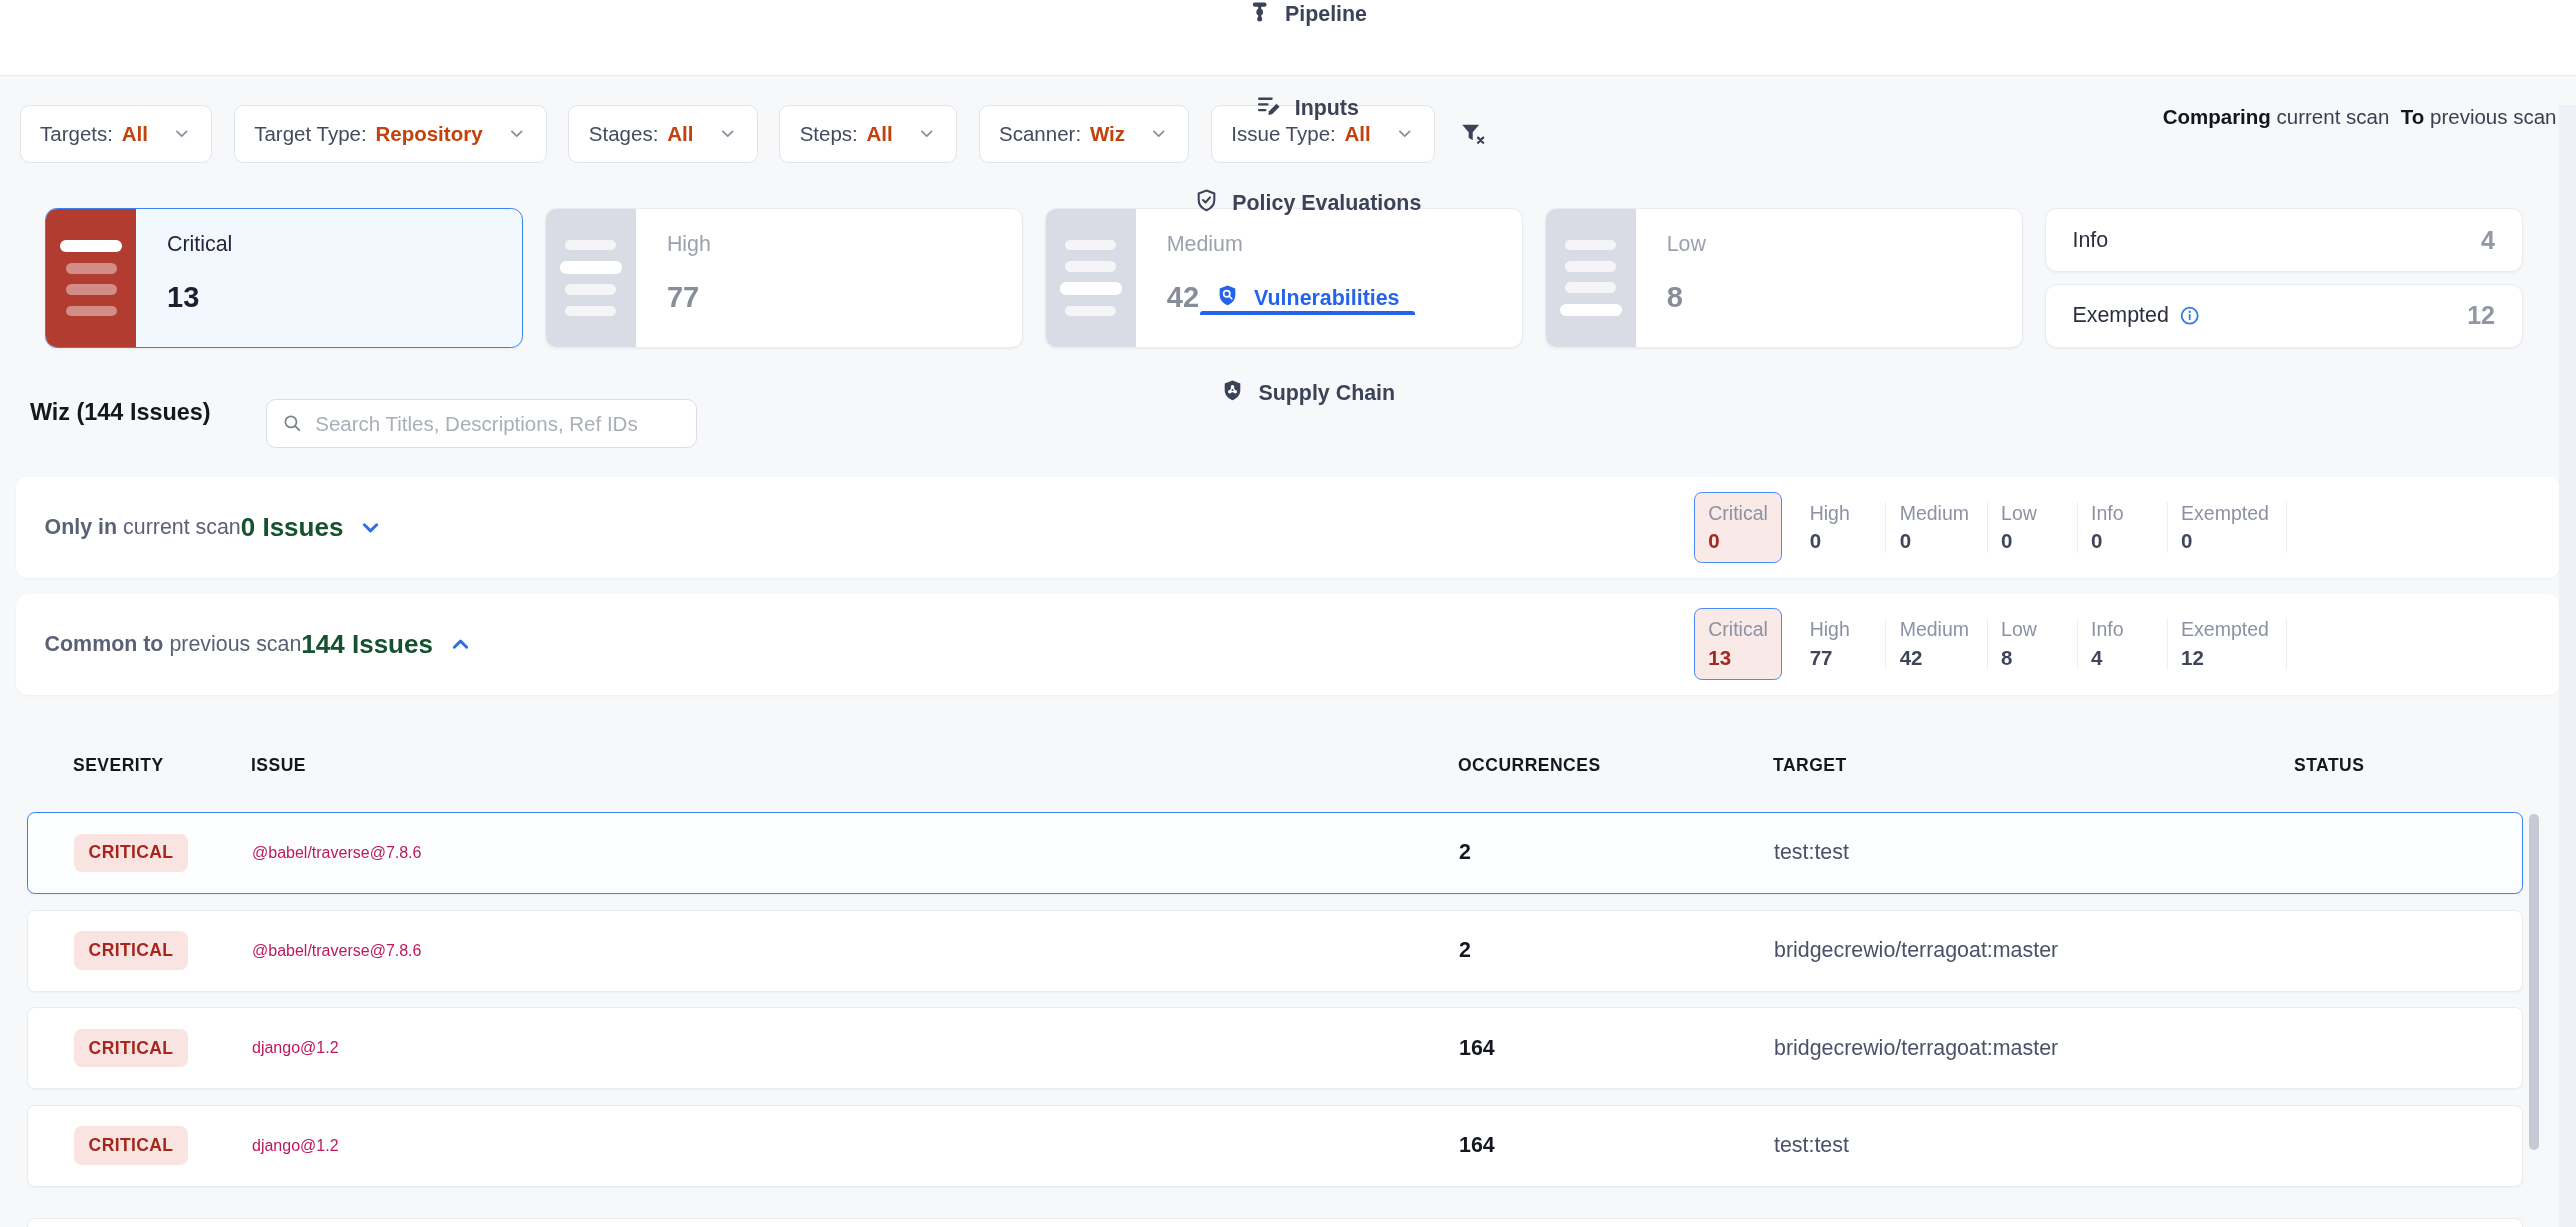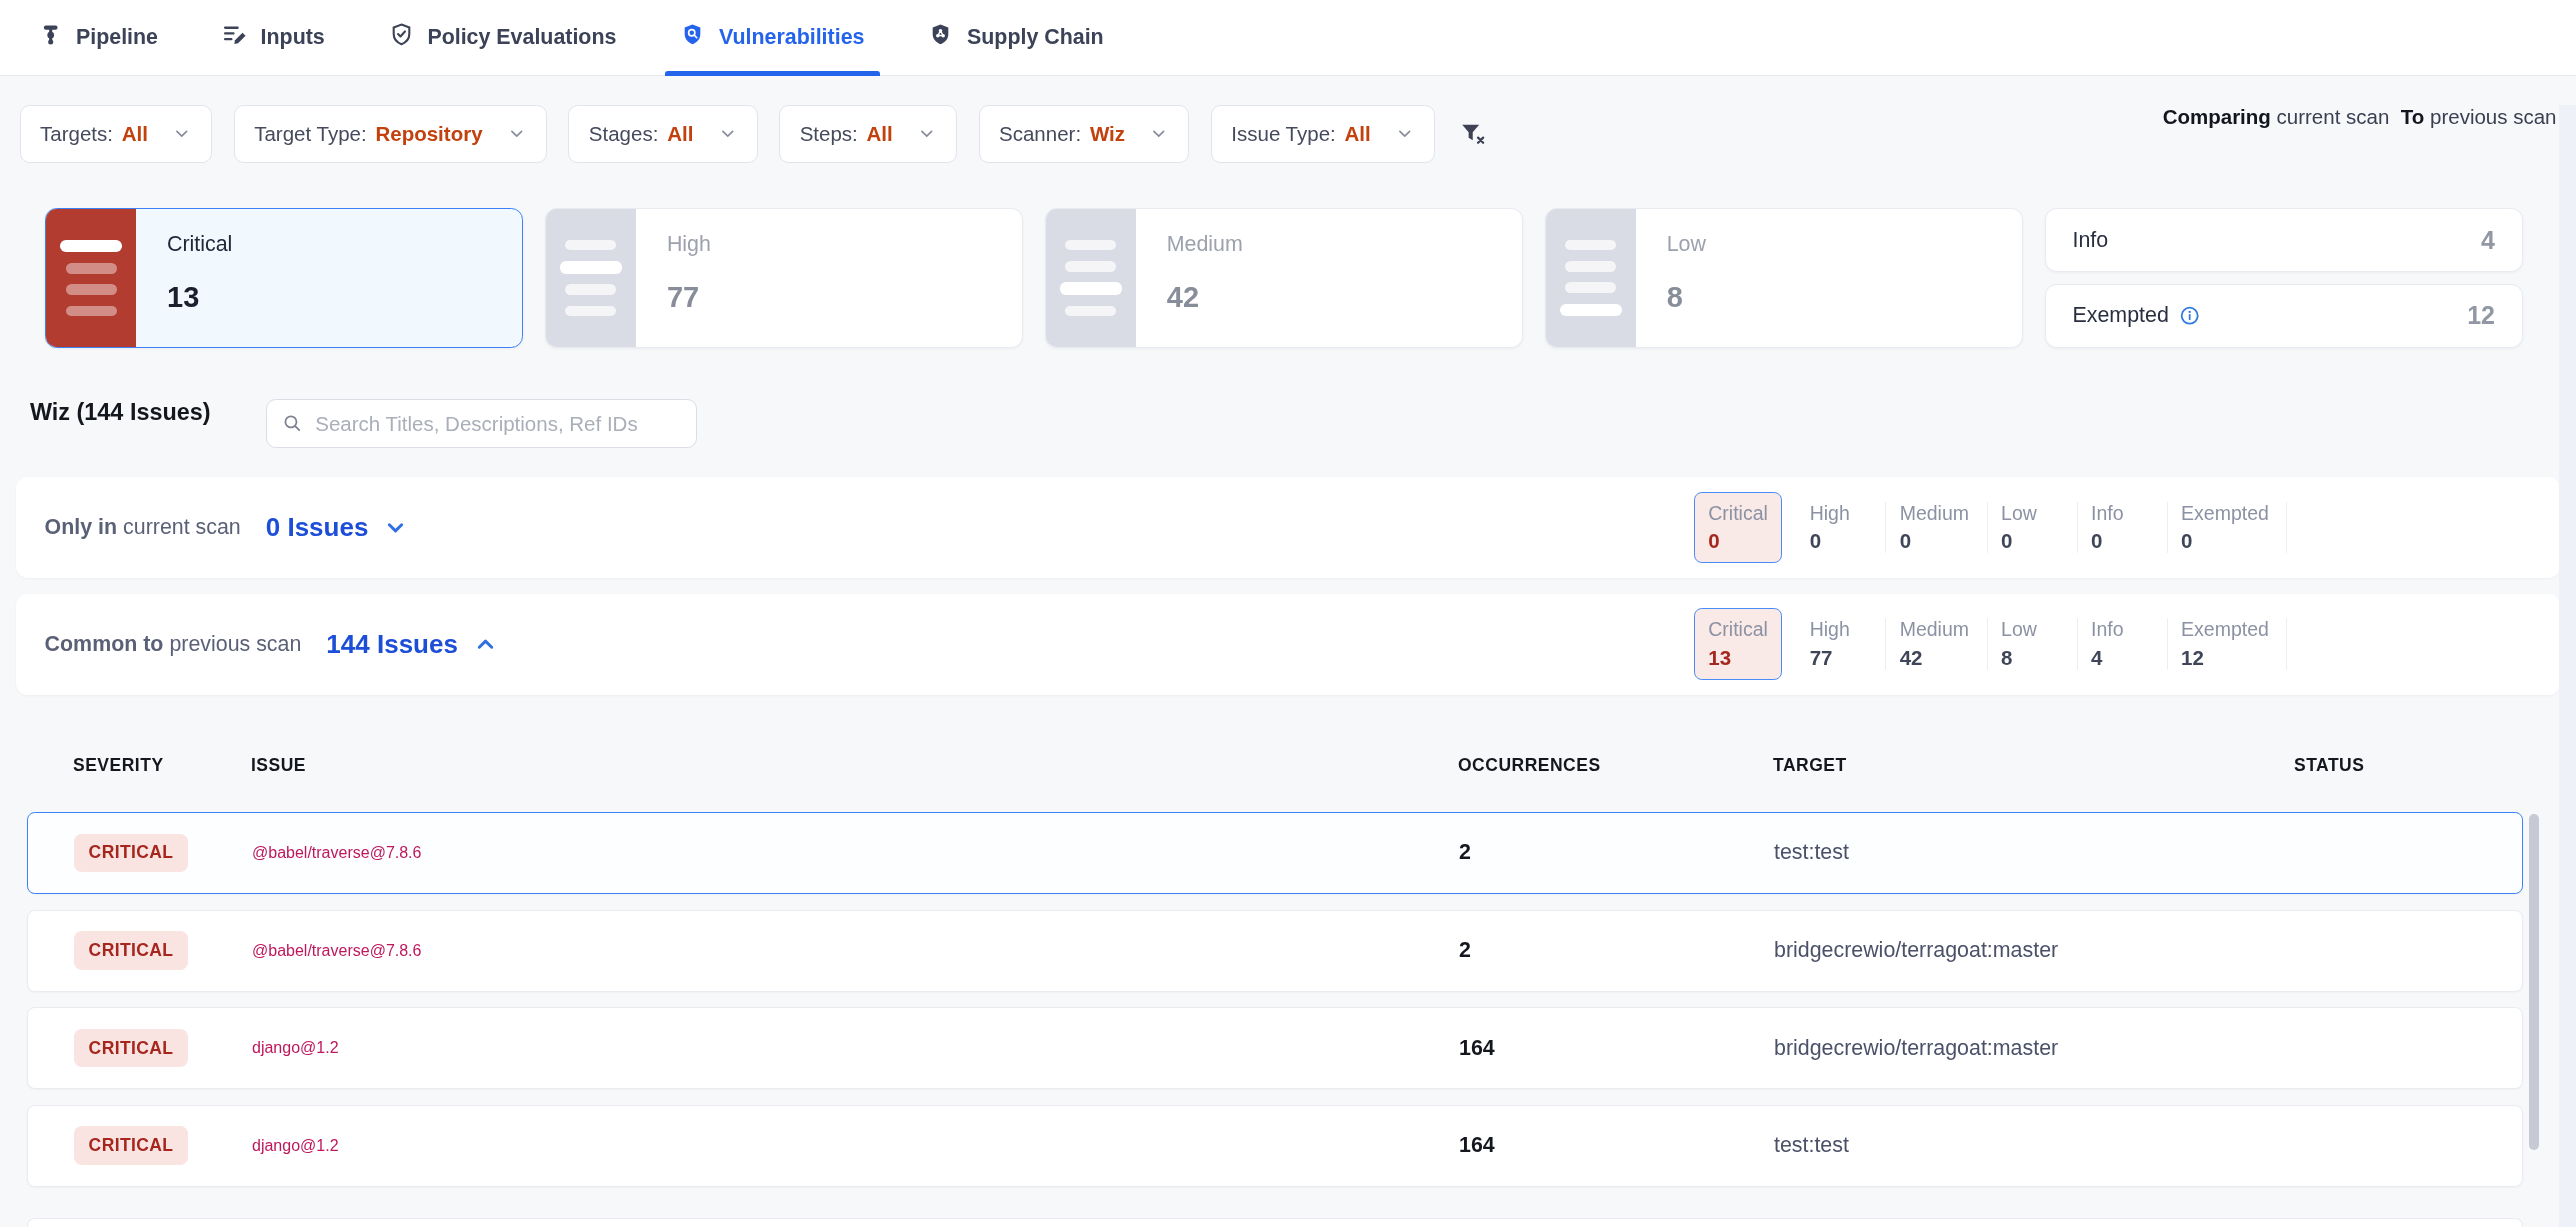--- a/index.html
+++ b/index.html
@@ -1,20 +1,20 @@
 <!DOCTYPE html>
 <html><head>
 <meta charset="utf-8">
 <style>
   * { box-sizing: border-box; margin: 0; padding: 0; }
   body { font-family: "Liberation Sans", "DejaVu Sans", sans-serif; background:#f7f8fa; }
   .page { position:relative; width:2576px; height:1228px; background:#f7f8fa; overflow:hidden; }
 
   
-  .tabbar { height:76px; background:#fff; border-bottom:1px solid #e8eaef; display:flex; align-items:center; padding-left:39px; gap:64px; }
+  .tabbar { height:76px; background:#fff; border-bottom:1px solid #e8eaef; display:flex; align-items:center; padding-left:39px; gap:64px;flex-direction:column; }
   .tab { position:relative; height:100%; display:flex; align-items:center; gap:13.6px; font-size:21.4px; font-weight:600; color:#3c4257; cursor:pointer; }
   .tab svg { flex:none; }
   .tab.active { color:#2463eb; }
   .tab.active::after { content:""; position:absolute; left:-15.6px; right:-15.6px; bottom:-1px; height:4.9px; background:#2463eb; border-radius:2.9px 2.9px 0 0; }
 
   
   .filters-row { margin:29px 19.5px 0 19.5px; display:flex; gap:21.4px; }
   .filter-btn { height:58px; background:#fff; border:1px solid #e1e4ea; border-radius:9.7px; padding:0 19.5px; display:flex; align-items:center; gap:8.8px; font-size:20.5px; color:#454a5c; cursor:pointer; white-space:nowrap; }
   .filter-btn b { color:#c2410c; font-weight:700; }
   .filter-btn svg { margin-left:15.6px; }
@@ -47,21 +47,21 @@
   .scanner-title { font-size:23.4px; font-weight:700; color:#15171f; }
   .searchbox { width:431px; height:49px; background:#fff; border:1px solid #dadde4; border-radius:9.7px; display:flex; align-items:center; padding:0 15.6px; gap:11.7px; }
   .searchbox input { border:none; outline:none; width:100%; font-size:20.5px; color:#ec4899; font-family:inherit; background:transparent; }
   .searchbox input::placeholder { color:#a9aeb9; }
 
   
   .band { margin:29px 15.6px 0 15.6px; height:101px; background:#fff; border-radius:11.7px; display:flex; align-items:center; padding:0 39px 0 29px; box-shadow:0 1px 2.9px rgba(16,24,40,.04); }
   .band + .band { margin-top:15.6px; }
   .band-label { font-size:21.4px; color:#5a6076; }
   .band-label b { font-weight:700; }
-  .band-issues { margin-left:25px; font-size:26px; font-weight:700; color:#1d4ed8; display:flex; align-items:center; gap:13.6px; cursor:pointer; }
+  .band-issues { font-size:26px; font-weight:700; color:#14532d; display:flex; align-items:center; gap:13.6px; cursor:pointer; }
   .pills { margin-left:auto; margin-right:234px; display:flex; align-items:center; }
   .pill { min-width:90px; padding:0 17.5px 0 13.6px; display:flex; flex-direction:column; gap:4.9px; border-right:1px solid #edeef3; cursor:pointer; }
   .pill-label { font-size:19.5px; color:#8c92a3; }
   .pill-count { font-size:20.5px; font-weight:700; color:#3f4659; }
   .pill.highlight { border:1.9px solid #4a8cf7; border-radius:7.8px; background:#f9e9e7; padding:8.8px 13.6px; margin-right:13.6px; min-width:84px; }
   .pill.highlight .pill-count { color:#a5281f; }
 
   
   .table-wrap { margin:45px 53px 0 27px; }
   .tgrid { display:grid; grid-template-columns:178px 1207px 315px 521px 1fr; padding-left:46px; align-items:center; }

